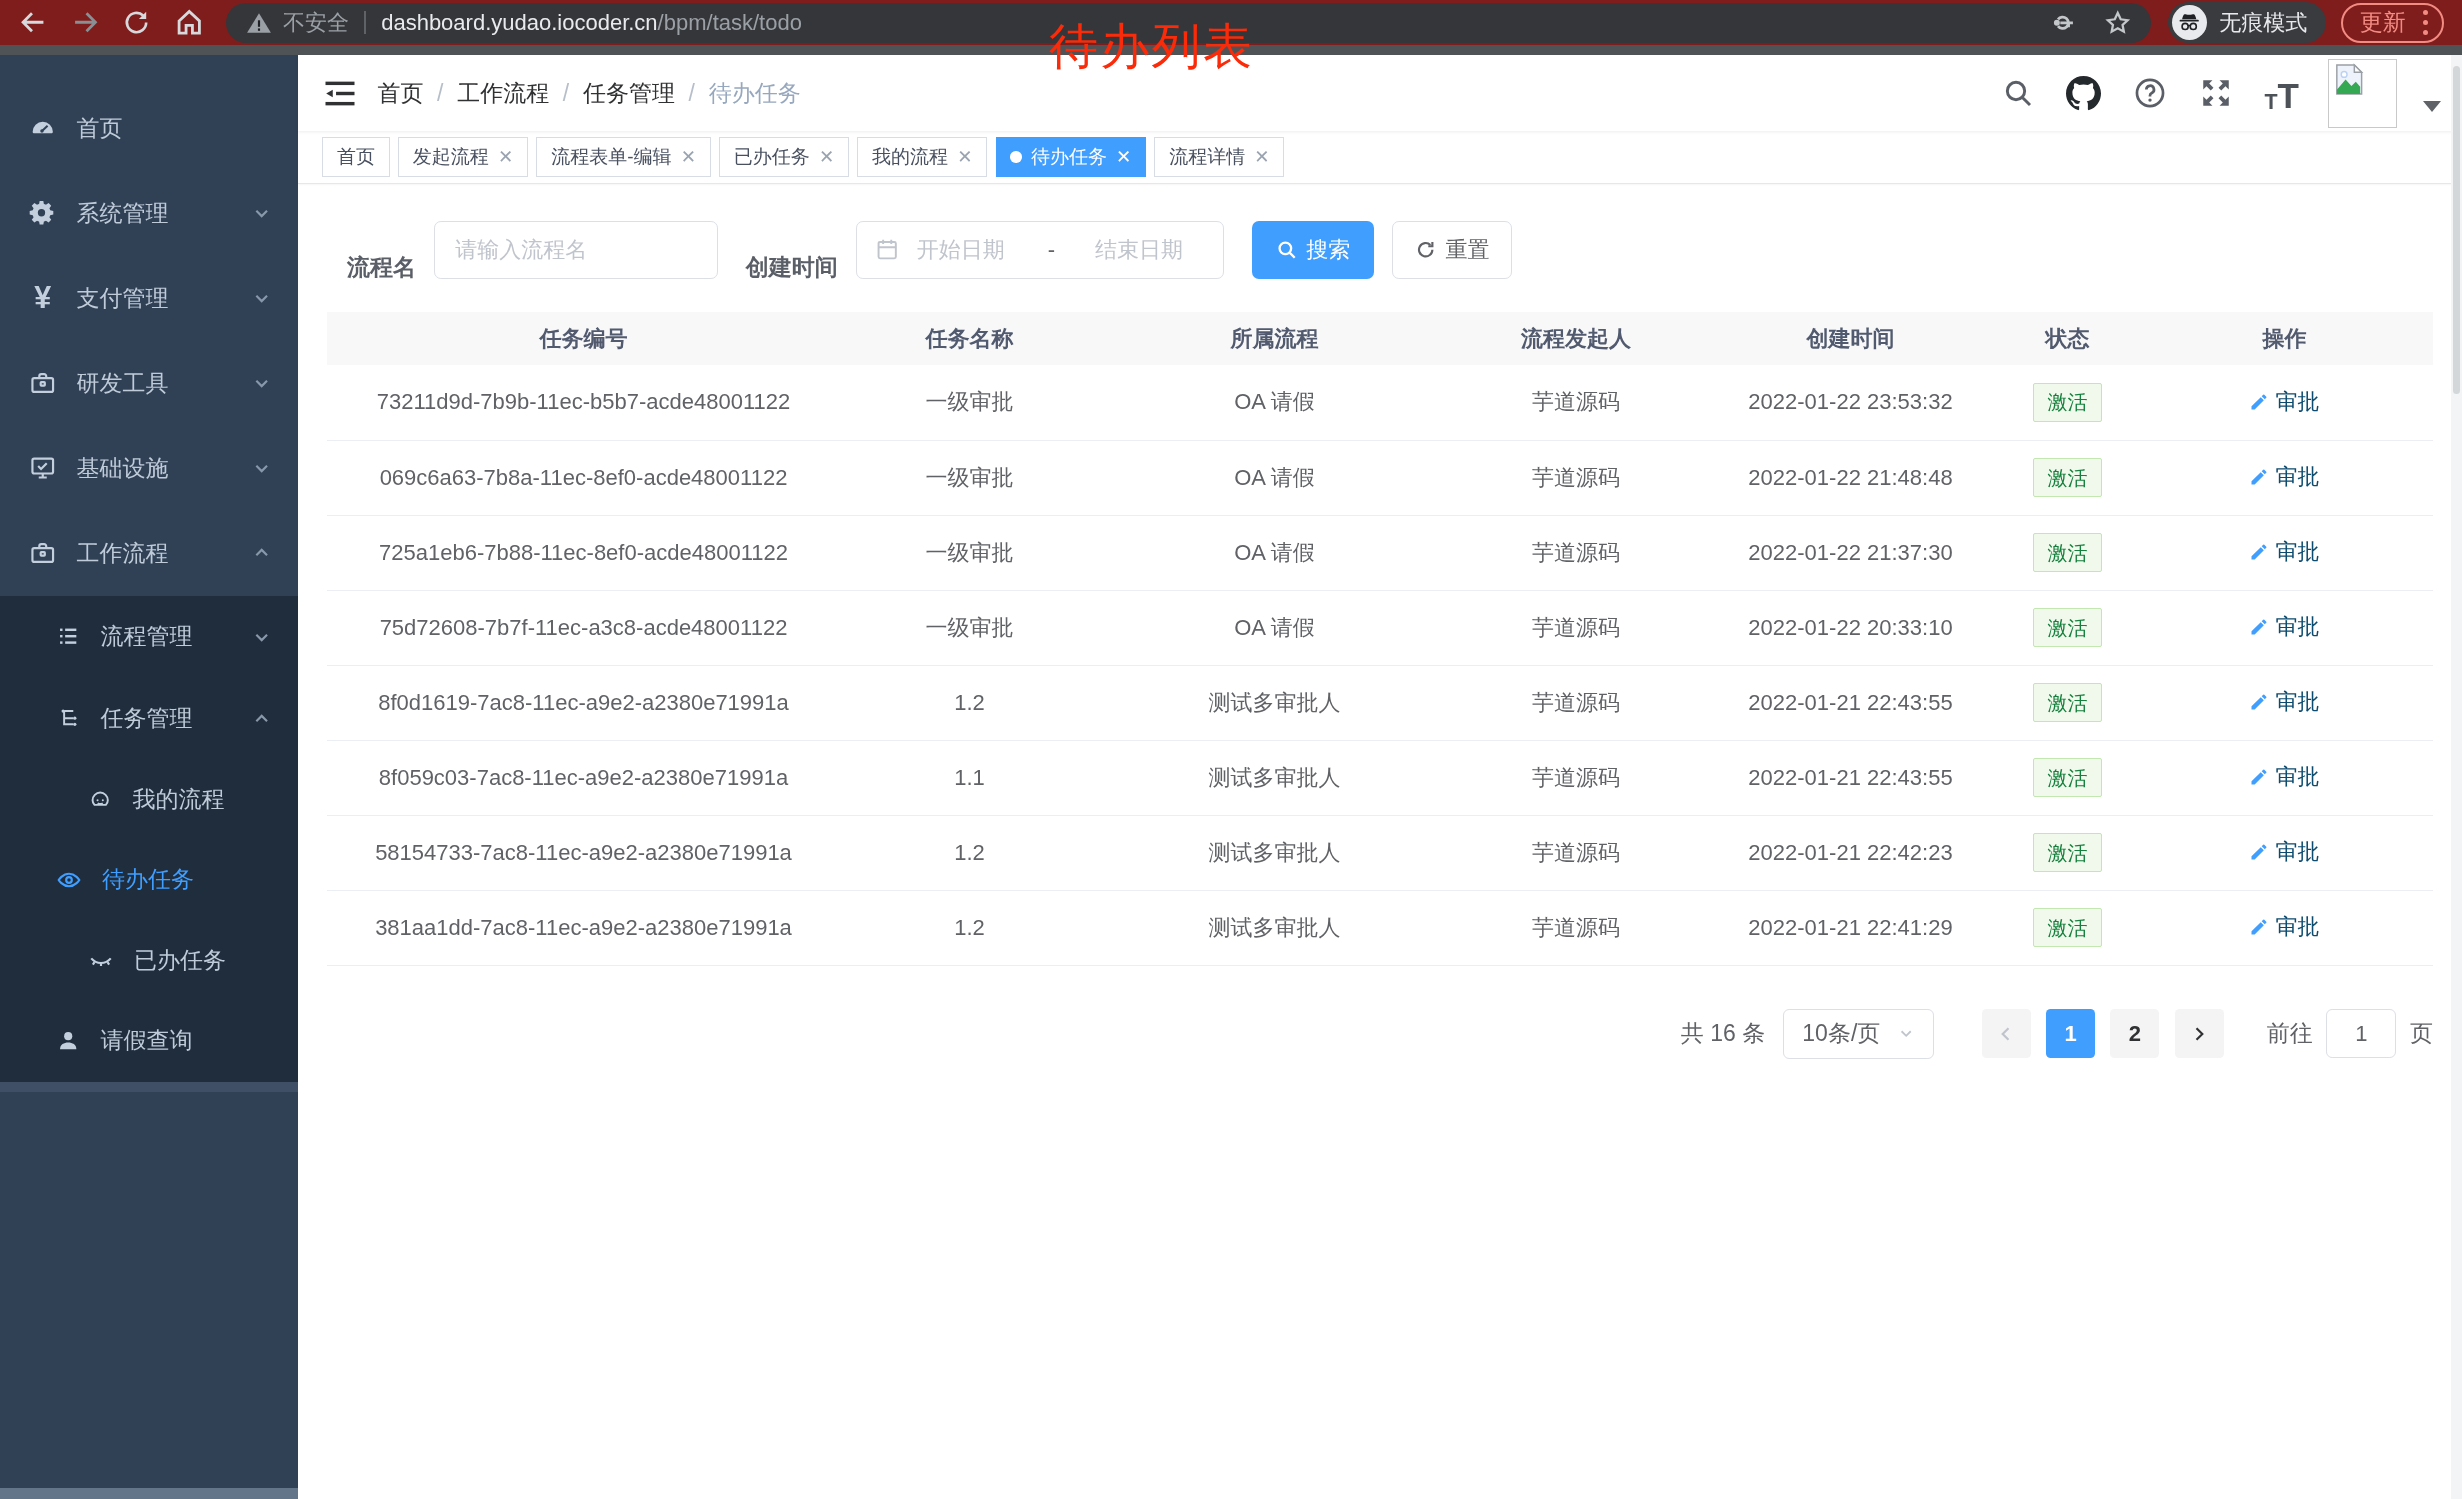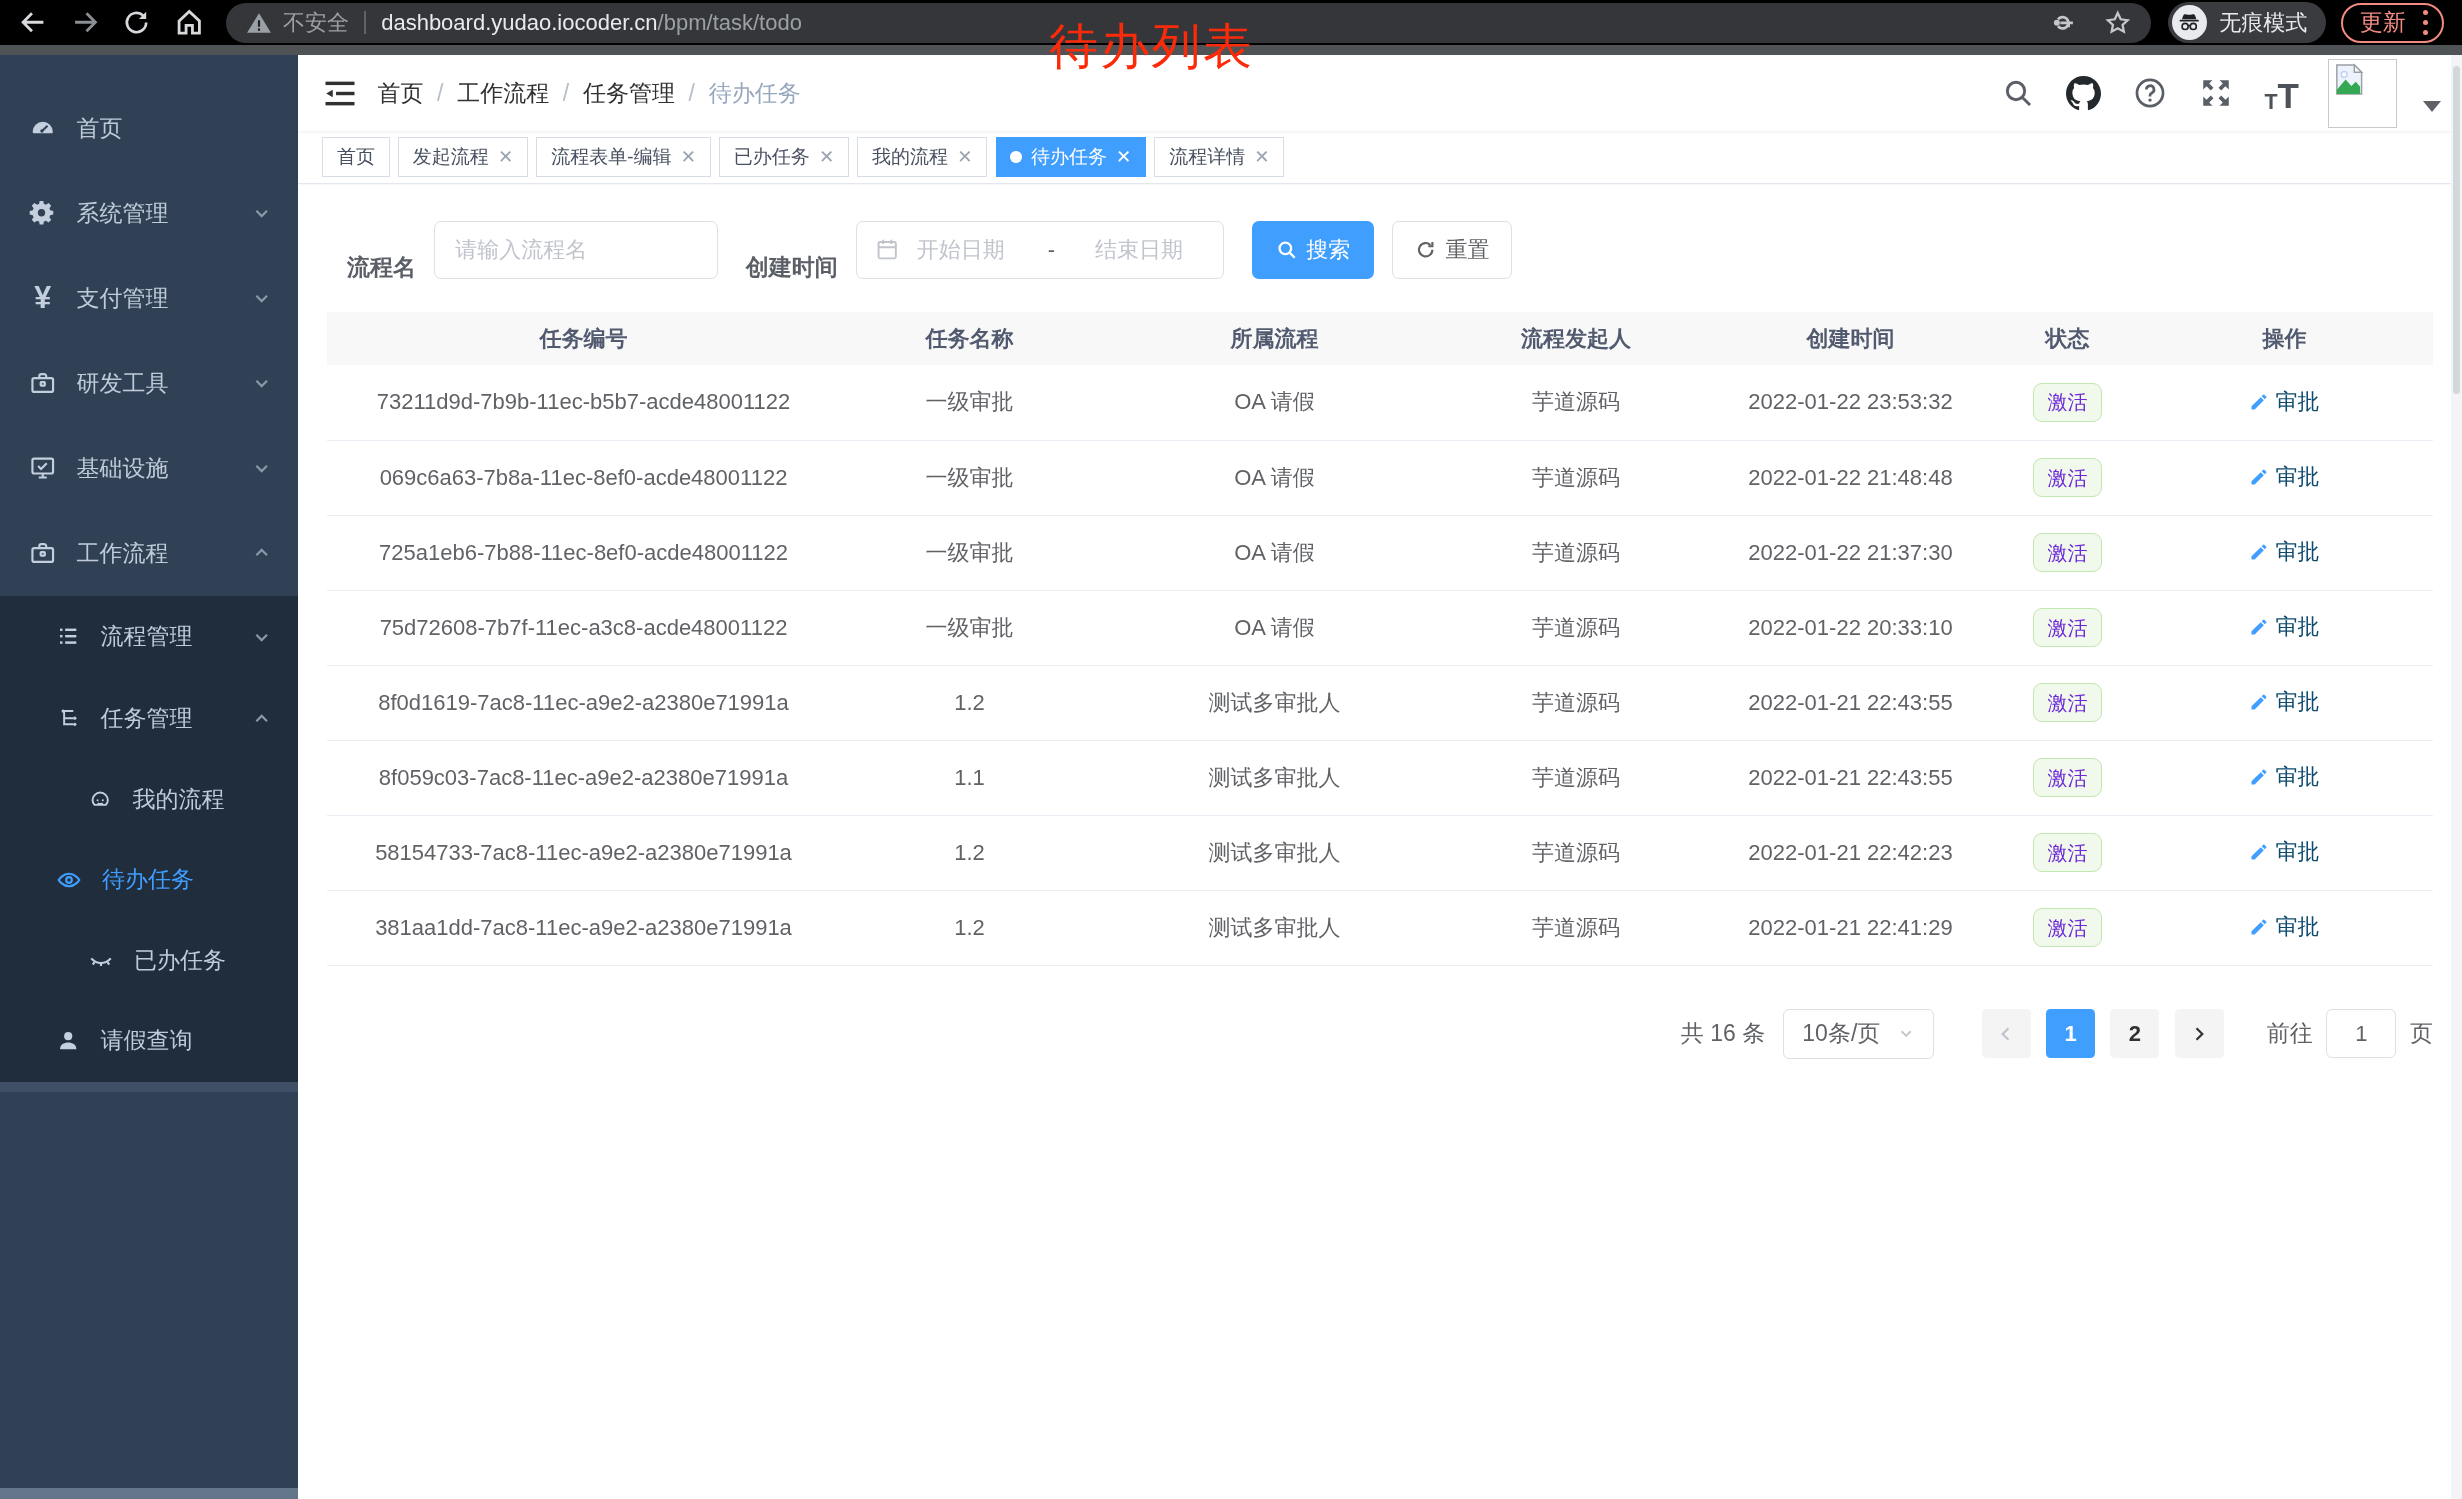--- a/index.html
+++ b/index.html
@@ -1,20 +1,20 @@
 <!DOCTYPE html>
 <html style="font-size:12.2px"><head>
 <meta charset="utf-8">
 <style>
   * { box-sizing: border-box; margin: 0; padding: 0; }
   html,body { width: 2462px; height: 1500px; overflow: hidden;
     font-family: "Liberation Sans", "DejaVu Sans", sans-serif; background:#fff; position:relative; }
 
   
-  .chrome { height:55px; background:#000000; border-bottom:10px solid #505356;
+  .chrome { height:55px; background:#7f1d1d; border-bottom:10px solid #505356;
     display:flex; align-items:center; padding:0 18.3px 0 15.3px; position:relative; z-index:5; }
   .nav-ic { width:35px; height:35px; display:flex; align-items:center; justify-content:center;
     margin-right:17px; border-radius:50%; flex:0 0 auto; }
   .omnibox { flex:1; height:40px; background:#35363a; border-radius:20px; display:flex;
     align-items:center; padding:0 20px; margin:0 17px 0 3.1px; font-size:22px; color:#9aa0a6; }
   .omni-sep { width:1.5px; height:23px; background:#5f6368; margin:0 15.3px; }
   .omni-host { color:#e8eaed; }
   .omni-path { color:#9aa0a6; }
   .omni-spacer { flex:1; }
   .incog { height:41px; background:#3a3b3f; border-radius:20.6px; display:flex; align-items:center;
@@ -94,22 +94,22 @@
   .btn { height:58px; border-radius:6.9px; display:inline-flex; align-items:center; justify-content:center;
     gap:9.2px; font-size:22px; cursor:pointer; border:1.5px solid transparent; white-space:nowrap; }
   .btn-primary { background:#409eff; color:#fff; padding:0 23px; margin-left:27.5px; }
   .btn-plain { background:#fff; color:#606266; border-color:#dcdfe6; padding:0 21.4px; margin-left:18.3px; }
 
   table.grid { width:100%; border-collapse:collapse; margin-top:29px; table-layout:fixed; }
   table.grid th { background:#f8f8f9; color:#515a6e; font-size:22px; font-weight:bold;
     height:53px; text-align:center; }
   table.grid td { height:75px; text-align:center; font-size:22px; color:#606266;
     border-bottom:1.5px solid #ebeef5; overflow:hidden; white-space:nowrap; }
-  .badge { display:inline-block; padding:7.6px 13.7px; border-radius:9px; background:#f0f9eb;
-    border:1.5px solid #c2e7b0; color:#6d28d9; font-size:20px; line-height:1.1; }
+  .badge { display:inline-block; padding:7.6px 13.7px; border-radius:2px; background:#f0f9eb;
+    border:1.5px solid #c2e7b0; color:#15803d; font-size:20px; line-height:1.1; }
   .action { color:#0c4a6e; display:inline-flex; align-items:center; gap:6.1px; cursor:pointer; }
 
   .pager { display:flex; align-items:center; justify-content:flex-end; margin-top:43px; font-size:23px;
     color:#606266; }
   .pg-total { margin-right:18.3px; }
   .pg-size { width:151px; height:50px; border:1.5px solid #dcdfe6; border-radius:6.1px; display:flex;
     align-items:center; justify-content:center; gap:17px; color:#606266; margin-right:32px; background:#fff; }
   .pg-btn { min-width:49px; height:49px; border-radius:4.6px; background:#f4f4f5; display:flex;
     align-items:center; justify-content:center; margin-left:15.3px; font-weight:bold; color:#303133;
     font-size:22px; cursor:pointer; }

